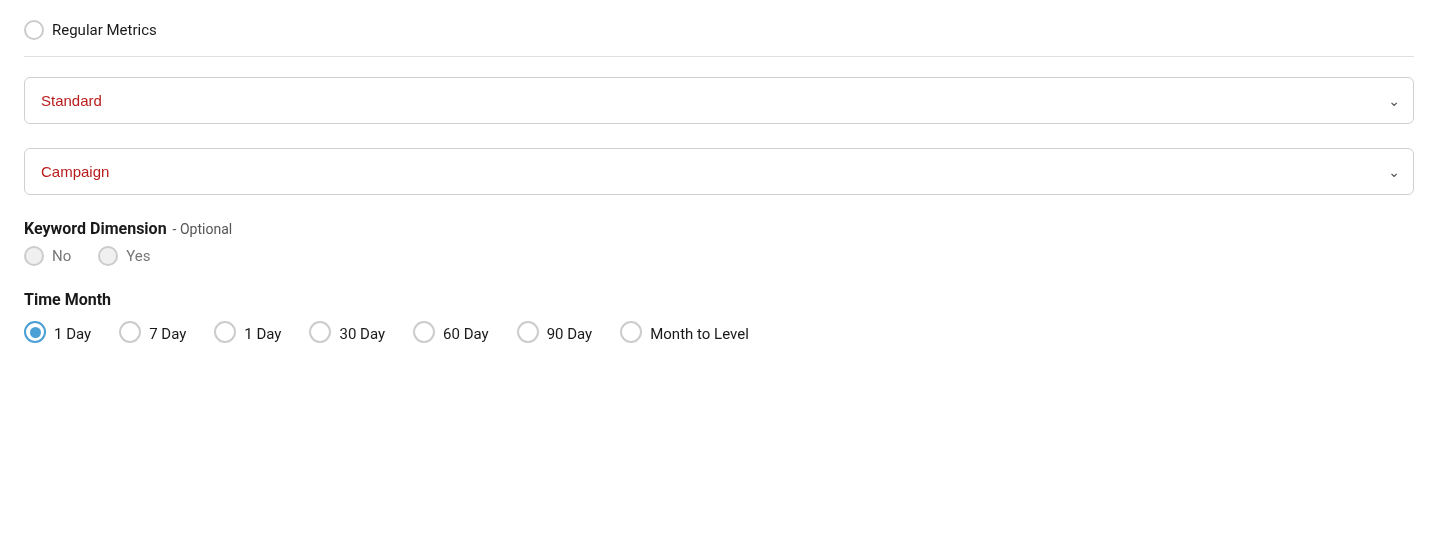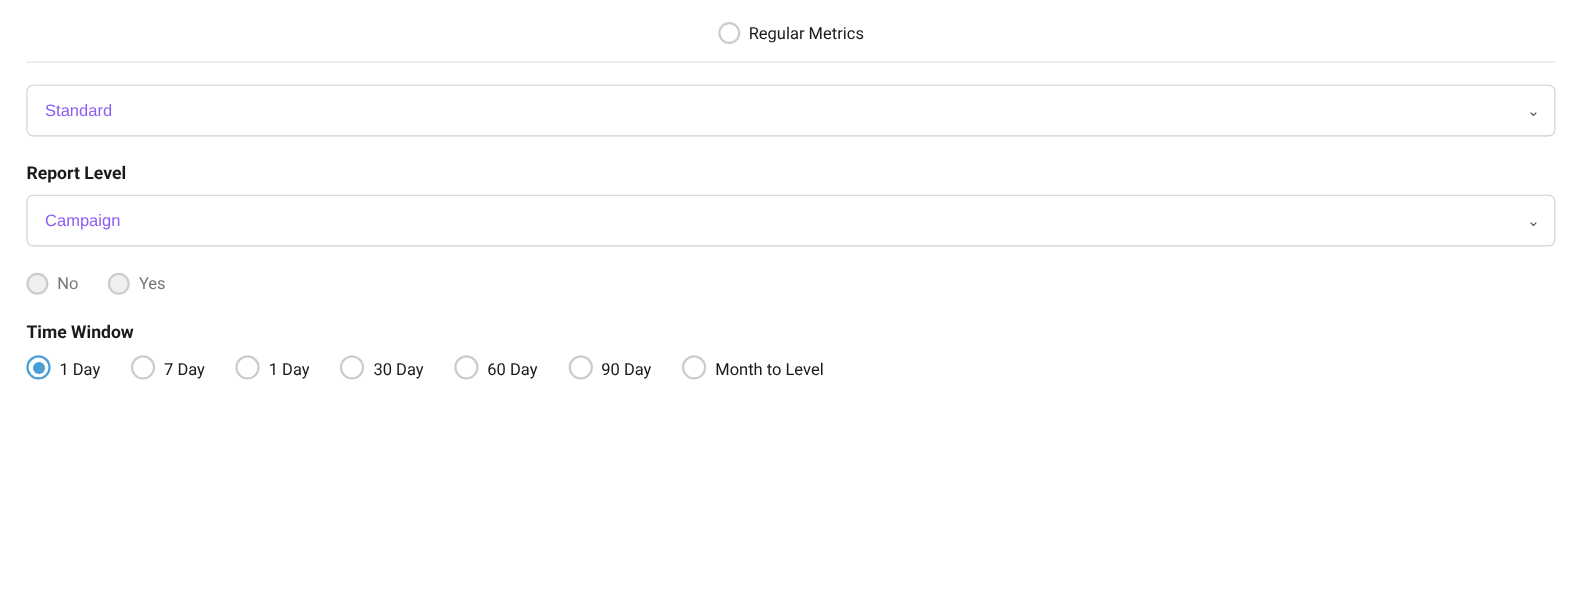--- a/index.html
+++ b/index.html
@@ -13,21 +13,20 @@
       background: #ffffff;
       color: #1a1a1a;
       font-size: 15px;
       padding: 20px 24px;
       width: 1438px;
       min-height: 556px;
     }
 
     .section {
       margin-bottom: 24px;
-      flex-direction: column;
     }
 
     
     .top-radio-group {
       display: flex;
       align-items: center;
       gap: 28px;
       margin-bottom: 16px;
     }
 
@@ -89,21 +88,21 @@
       width: 100%;
       margin-bottom: 20px;
     }
 
     .dropdown {
       width: 100%;
       border: 1.5px solid #d0d0d0;
       border-radius: 6px;
       padding: 14px 44px 14px 16px;
       font-size: 15px;
-      color: #8b5cf6;
+      color: #b91c1c;
       background: #fff;
       appearance: none;
       cursor: pointer;
       outline: none;
     }
 
     .dropdown-chevron {
       position: absolute;
       right: 14px;
       top: 50%;
@@ -217,46 +216,49 @@
   <div class="dropdown-wrapper">
     <select class="dropdown">
       <option>Standard</option>
       <option>Custom</option>
     </select>
     <span class="dropdown-chevron">⌄</span>
   </div>
 </div>
 
 <div class="section">
-  <div class="section-label">Report Level</div>
   <div class="dropdown-wrapper">
     <select class="dropdown">
       <option>Campaign</option>
       <option>Ad Group</option>
       <option>Keyword</option>
     </select>
     <span class="dropdown-chevron">⌄</span>
   </div>
 </div>
 
 <div class="section">
+  <div class="keyword-dimension-header">
+    <span class="keyword-label">Keyword Dimension</span>
+    <span class="optional-label">- Optional</span>
+  </div>
   <div class="keyword-radio-group">
     <div class="radio-item">
       <div class="radio-circle disabled"></div>
       <span class="radio-label disabled">No</span>
     </div>
     <div class="radio-item">
       <div class="radio-circle disabled"></div>
       <span class="radio-label disabled">Yes</span>
     </div>
   </div>
 </div>
 
 <div class="section">
-  <div class="time-window-label">Time Window</div>
+  <div class="time-window-label">Time Month</div>
   <div class="time-window-group">
     <div class="time-radio-item">
       <div class="time-radio-circle selected"></div>
       <span class="time-radio-label">1 Day</span>
     </div>
     <div class="time-radio-item">
       <div class="time-radio-circle"></div>
       <span class="time-radio-label">7 Day</span>
     </div>
     <div class="time-radio-item">

